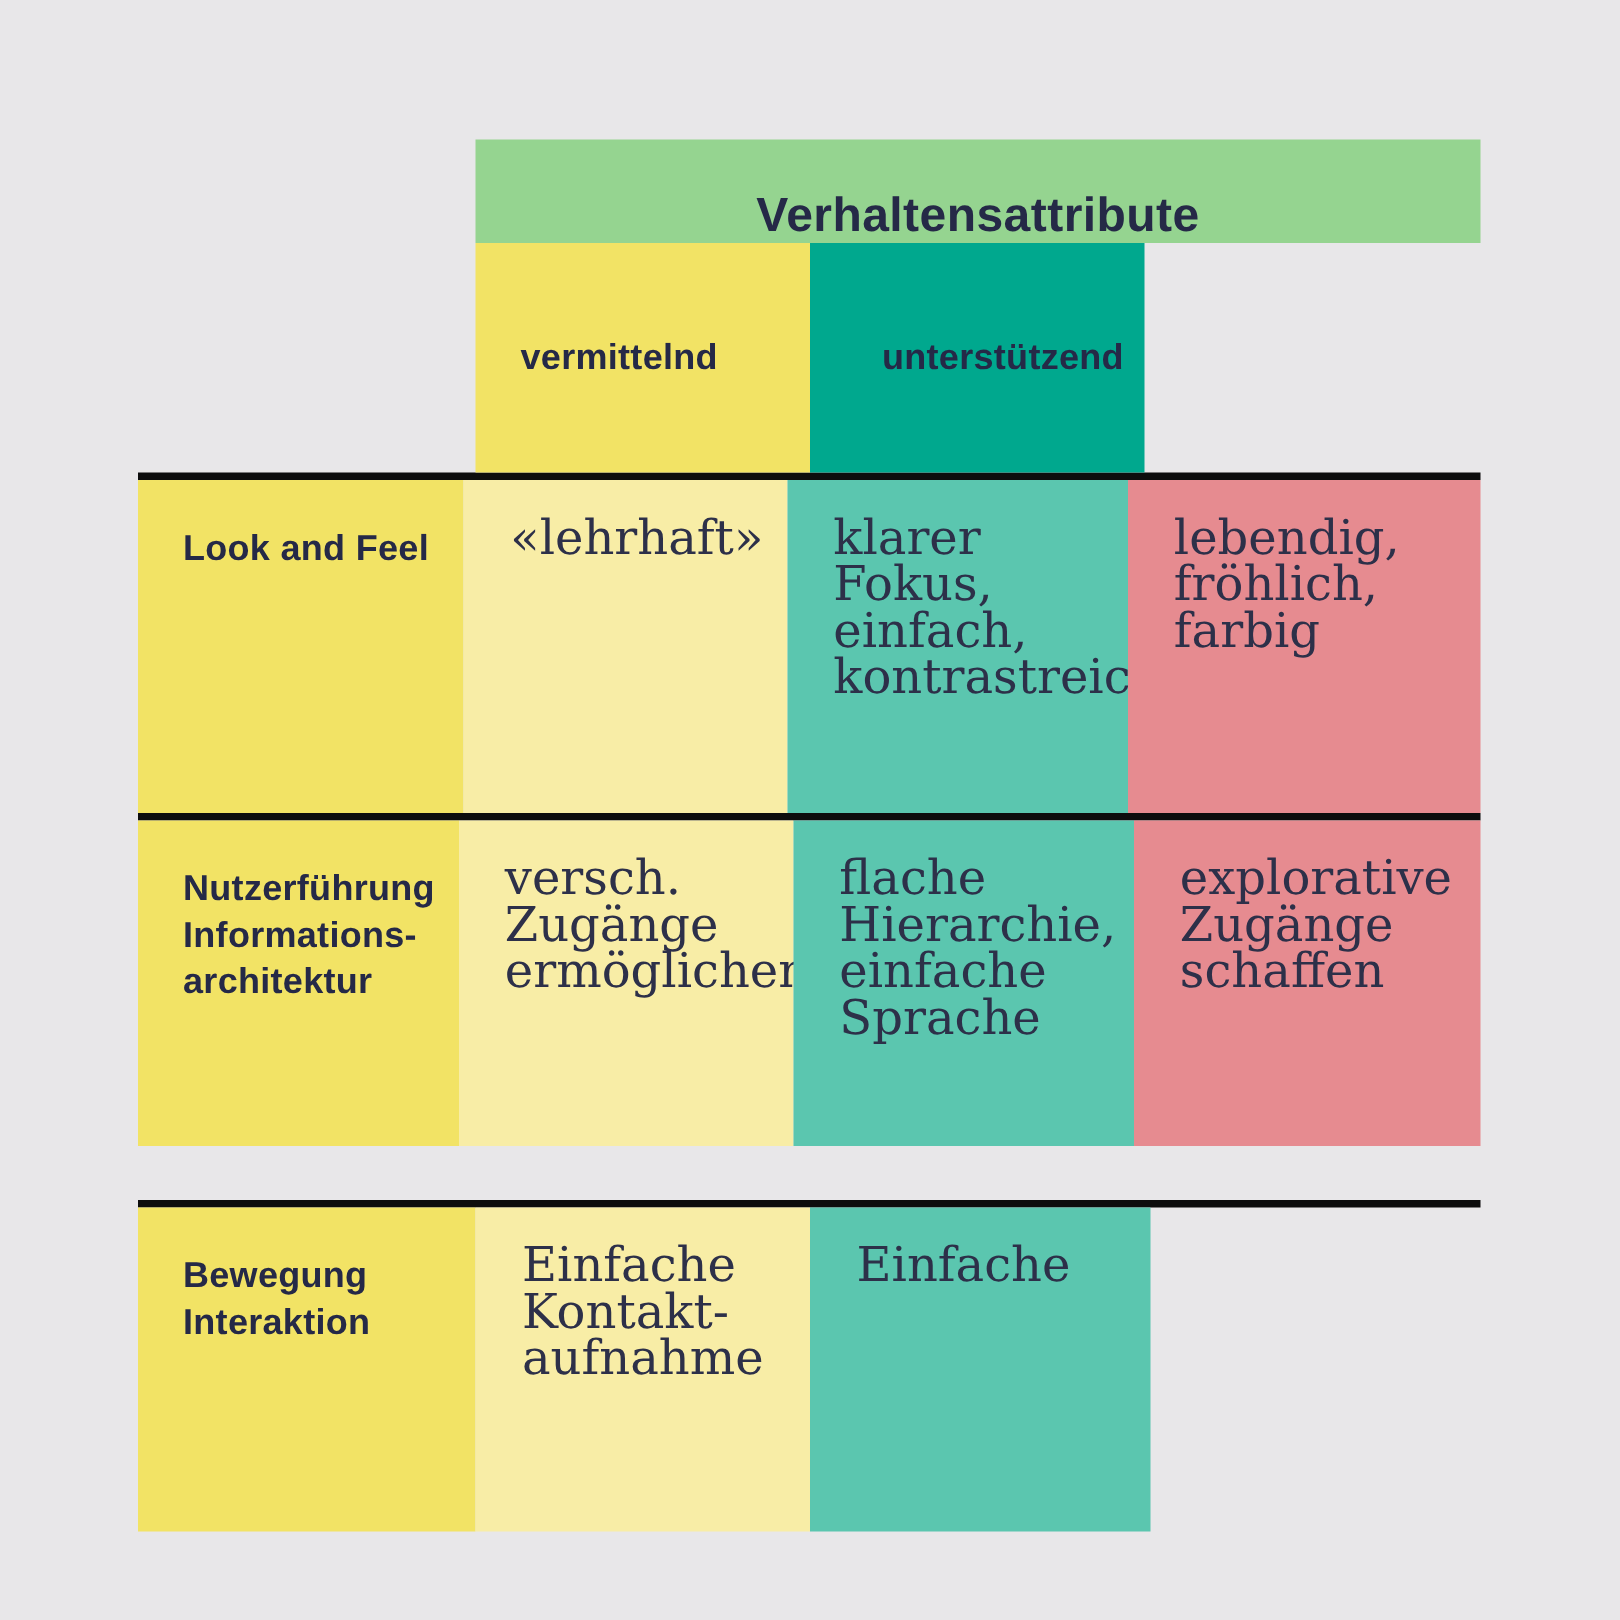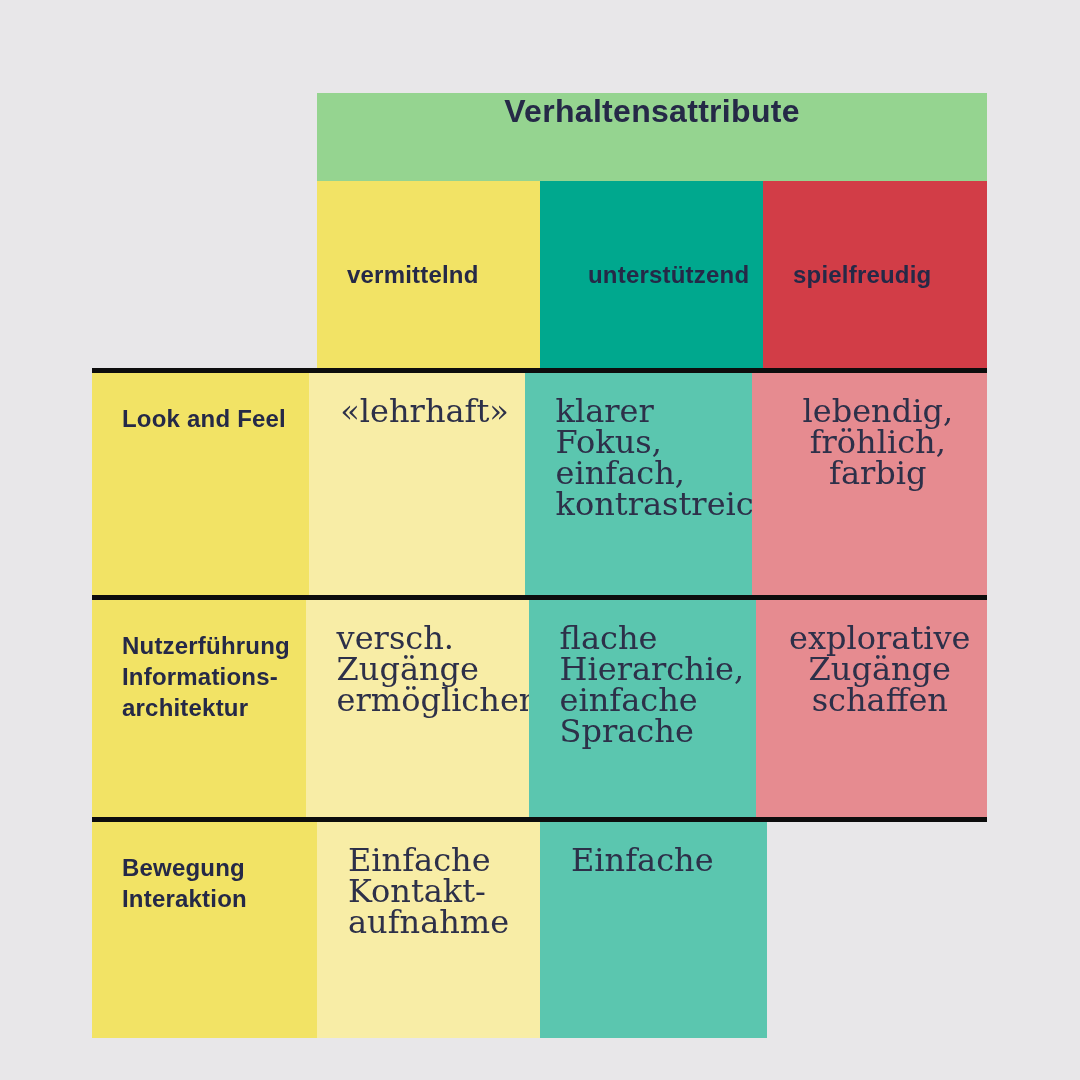--- a/index.html
+++ b/index.html
@@ -8,55 +8,54 @@
     --teal:#00a88e; --teal-light:#5bc6af;
     --red:#d23d47; --red-light:#e68b90;
     --navy:#252947; --ink:#2d3049; --line:#0d0d0d;
   }
   *{margin:0;padding:0;box-sizing:border-box;}
   html,body{width:1080px;height:1080px;}
   body{background:var(--bg);font-family:"Liberation Sans",sans-serif;}
   .stage{position:relative;width:1080px;height:1080px;background:var(--bg);overflow:hidden;}
   .matrix{position:absolute;left:92px;top:93px;width:895px;}
 
-  .title-band{margin-left:225px;width:670px;height:88px;background:var(--green);
-    display:flex;align-items:flex-start;justify-content:center;}
+  .title-band{margin-left:225px;width:670px;height:69px;background:var(--green);
+    display:flex;align-items:flex-end;justify-content:center;}
   .title-band .t{font-size:32px;font-weight:bold;color:var(--navy);letter-spacing:.3px;}
 
-  .col-headers{margin-left:225px;width:670px;height:187px;display:flex;}
+  .col-headers{margin-left:225px;width:670px;height:153px;display:flex;}
   .col-h{height:100%;display:flex;align-items:center;padding-left:30px;
     font-size:24px;font-weight:bold;color:var(--navy);letter-spacing:.2px;}
   .col-h.w1{width:223px;} .col-h.w2{width:223px;} .col-h.w3{width:224px;}
   .bg-yellow{background:var(--yellow);} .bg-teal{background:var(--teal);padding-left:48px;} .bg-red{background:var(--red);}
 
   .row{display:flex;border-top:5px solid var(--line);width:895px;}
-  .row.r1{height:227px;} .row.r2{height:222px;} .row.r3{height:221px;}
+  .row.r1{height:227px;} .row.r2{height:222px;} .row.r3{height:221px;margin-top:36px;}
   .cell{height:100%;white-space:pre-line;}
   .label-cell{width:225px;background:var(--yellow);padding:30px 14px 0 30px;
     font-size:24px;font-weight:bold;color:var(--navy);line-height:31px;letter-spacing:.2px;}
   .body-cell{padding:23px 14px 0 31px;font-family:"DejaVu Serif","Liberation Serif",serif;
     font-size:32px;color:var(--ink);line-height:31px;}
   .body-cell.c1{width:223px;background:var(--yellow-light);}
   .body-cell.c2{width:227px;background:var(--teal-light);}
-  .body-cell.c3{width:244px;background:var(--red-light);text-align:center;}
+  .body-cell.c3{width:244px;background:var(--red-light);}
 </style>
 </head>
 <body>
 
 <div class="stage">
   <div class="matrix">
 
     <div class="title-band">
       <span class="t">Verhaltensattribute</span>
     </div>
 
     <div class="col-headers">
       <div class="col-h w1 bg-yellow">vermittelnd</div>
       <div class="col-h w2 bg-teal">unterstützend</div>
-      <div class="col-h w3 bg-red">spielfreudig</div>
     </div>
 
     <div class="row r1">
       <div class="cell label-cell">Look and Feel</div>
       <div class="cell body-cell c1">«lehrhaft»</div>
       <div class="cell body-cell c2">klarer Fokus,
 einfach,
 kontrastreich</div>
       <div class="cell body-cell c3">lebendig,
 fröhlich,

